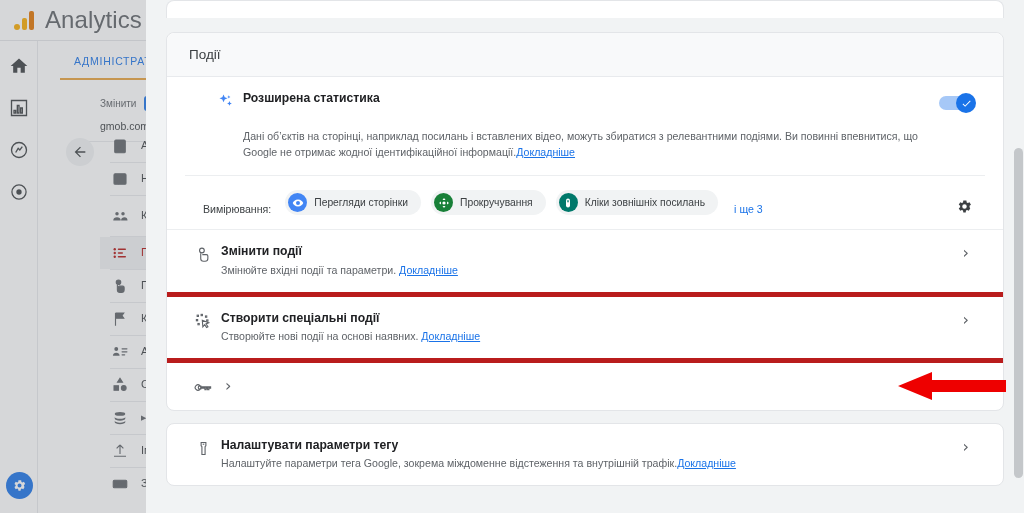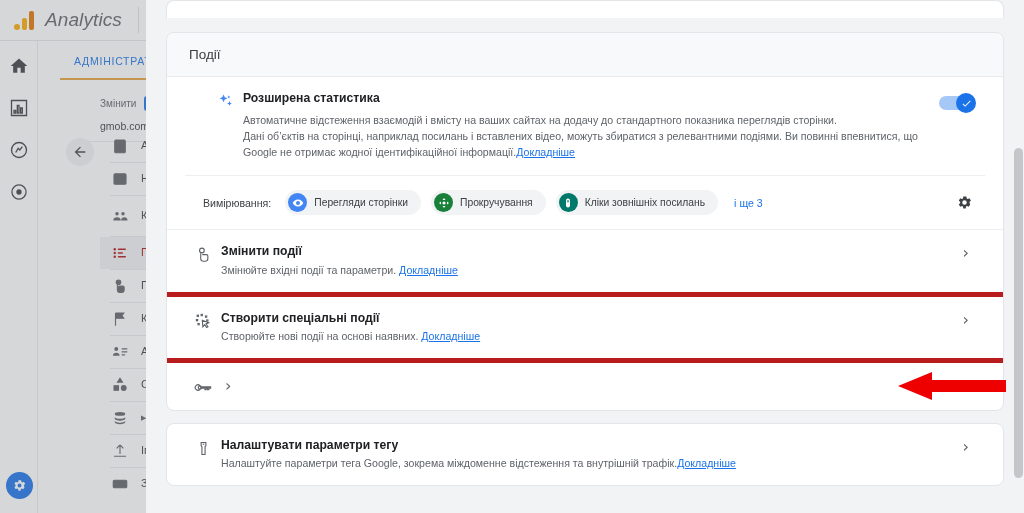--- a/index.html
+++ b/index.html
@@ -19,21 +19,21 @@
     position: absolute; top: 0; left: 0; width: 1024px; height: 41px;
     background: #fff; display: flex; align-items: center;
     border-bottom: 1px solid #e4e6e9;
   }
   .ga-logo-wrap { display: flex; align-items: center; padding-left: 14px; gap: 9px; }
   .ga-logo { width: 22px; height: 20px; position: relative; }
   .ga-logo i { position: absolute; bottom: 0; border-radius: 2px; display: block; }
   .ga-logo i.b1 { left: 0; width: 6px; height: 6px; border-radius: 50%; background: #f9ab00; }
   .ga-logo i.b2 { left: 8px; width: 5px; height: 12px; background: #f9ab00; }
   .ga-logo i.b3 { left: 15px; width: 5px; height: 19px; background: #e37400; }
-  .ga-brand { font-size: 19px; color: #5f6368; letter-spacing: .1px; font-style: italic; }
+  .ga-brand { font-size: 24px; color: #5f6368; letter-spacing: .1px; }
   .ga-divider-v { width: 1px; height: 26px; background: #e0e0e0; margin: 0 16px; }
   .ga-acct { line-height: 1.05; }
   .ga-acct .lbl { font-size: 8.5px; color: #80868b; letter-spacing: .2px; }
   .ga-acct .val { font-size: 18px; color: #3c4043; font-weight: 400; }
 
   .ga-railbar {
     position: absolute; top: 41px; left: 0; width: 38px; bottom: 0;
     background: #fff; border-right: 1px solid #e8eaed;
     display: flex; flex-direction: column; align-items: center; padding-top: 14px; gap: 20px;
   }
@@ -125,21 +125,21 @@
   
   .toggle { width: 34px; height: 14px; border-radius: 8px; background: #a6c8f7; position: relative; }
   .toggle .knob {
     position: absolute; right: -3px; top: -3px; width: 20px; height: 20px;
     border-radius: 50%; background: #1a73e8;
     display: flex; align-items: center; justify-content: center;
   }
   .toggle .knob svg { width: 11px; height: 11px; fill: #fff; }
 
   
-  .meas-row { display: flex; align-items: center; padding: 14px 16px 14px 36px; gap: 10px; }
+  .meas-row { display: flex; align-items: flex-end; padding: 14px 16px 14px 36px; gap: 10px; }
   .meas-label { font-size: 10.6px; color: #3c4043; margin-right: 4px; }
   .chip {
     display: flex; align-items: center; gap: 7px;
     background: #f1f3f4; border-radius: 13px; padding: 3px 13px 3px 3px;
     font-size: 10.3px; color: #3c4043; white-space: nowrap;
   }
   .chip .cdot { width: 19px; height: 19px; border-radius: 50%; display: flex; align-items: center; justify-content: center; }
   .chip .cdot svg { width: 12px; height: 12px; fill: #fff; }
   .meas-more { font-size: 10.6px; color: #1a73e8; margin-left: 6px; cursor: pointer; }
   .meas-gear { margin-left: auto; color: #3c4043; display: flex; align-items: center; }
@@ -360,21 +360,21 @@
           <div class="row-ico accent">
             <svg viewBox="0 0 24 24">
                 <path d="M9.5 3l1.5 3.6L14.6 8 11 9.5 9.5 13 8 9.5 4.4 8 8 6.6z"></path>
                 <path d="M17 11.5l.9 2.1 2.1.9-2.1.9-.9 2.1-.9-2.1-2.1-.9 2.1-.9z"></path>
                 <path d="M16.2 4.2l.6 1.4 1.4.6-1.4.6-.6 1.4-.6-1.4-1.4-.6 1.4-.6z"></path>
               </svg>
           </div>
           <div class="row-body">
             <div class="row-title">Розширена статистика</div>
             <div class="row-desc" style="margin-top:7px;">
-              <span>Автоматичне відстеження взаємодій і вмісту на ваших сайтах на додачу до стандартного показника переглядів сторінки.</span><br>
+              <br>
               <span>Дані об’єктів на сторінці, наприклад посилань і вставлених відео, можуть збиратися з релевантними подіями. Ви повинні впевнитися, що</span><br>
               <span>Google не отримає жодної ідентифікаційної інформації.</span><a class="lnk">Докладніше</a>
             </div>
           </div>
           <div class="row-right" style="padding-top:6px; padding-right:14px;">
             <span class="toggle">
               <span class="knob">
                 <svg viewBox="0 0 24 24">
                     <path d="M9 16.2L4.8 12l-1.4 1.4L9 19 21 7l-1.4-1.4z"></path>
                   </svg>

